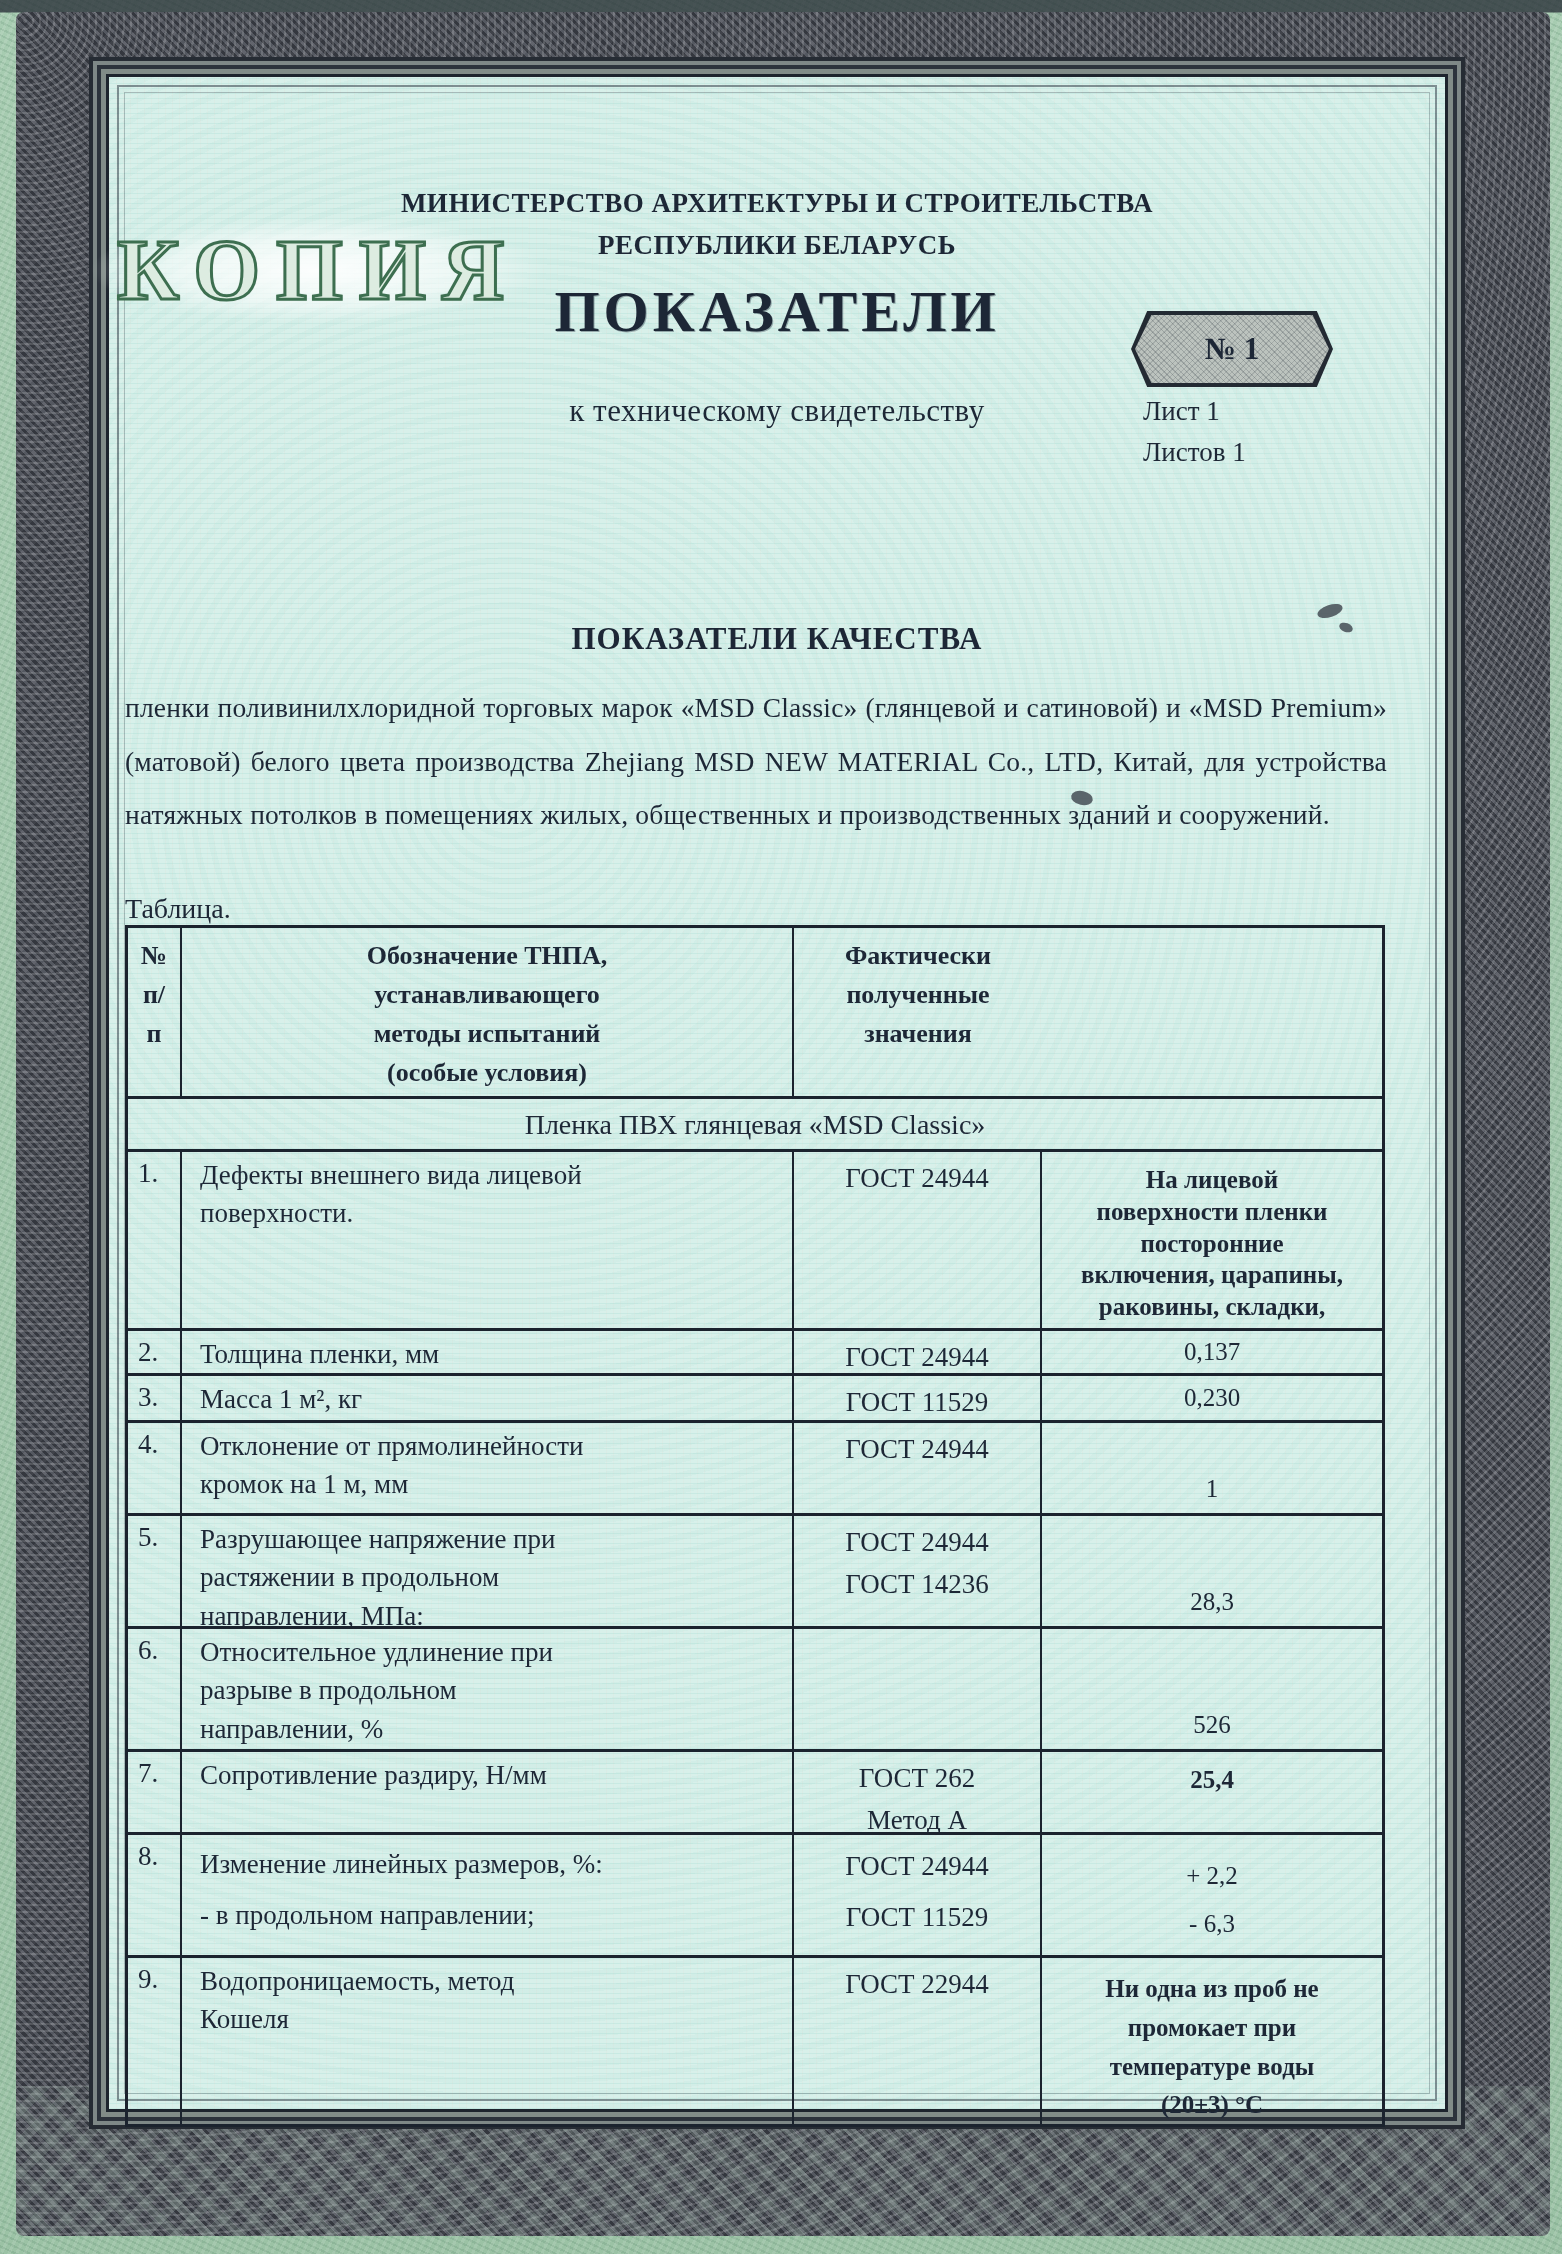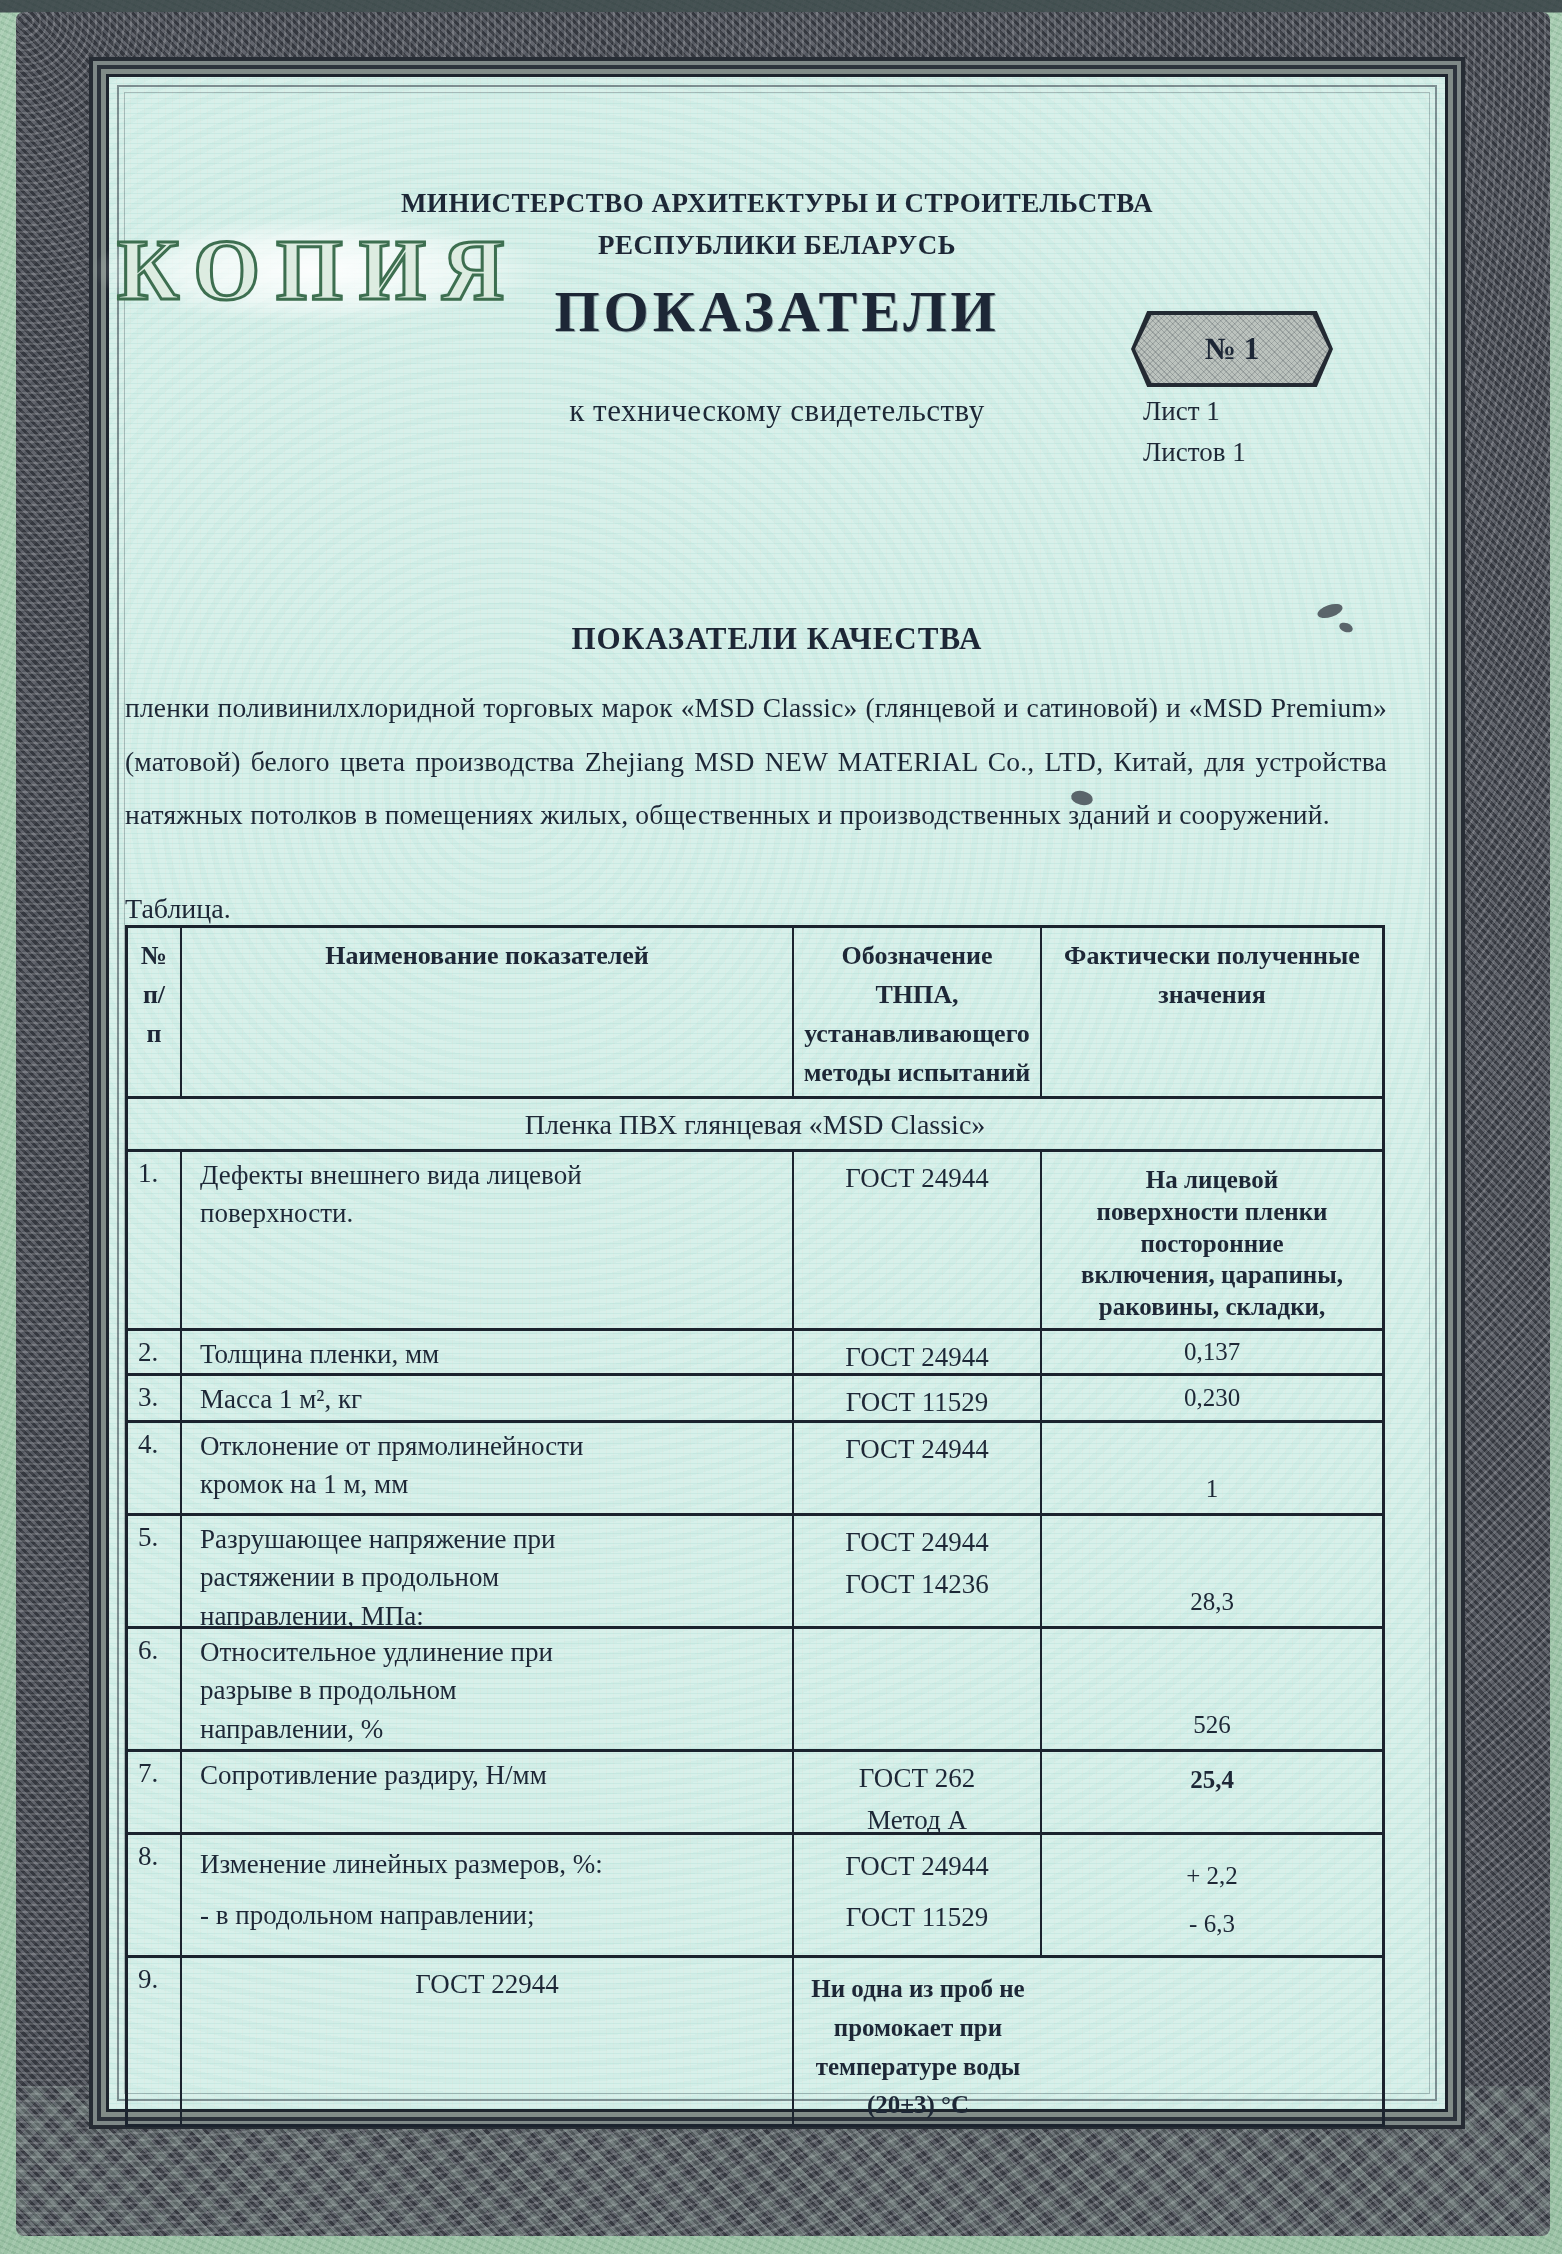--- a/index.html
+++ b/index.html
@@ -153,21 +153,20 @@
 
     <div class="abs descr">пленки поливинилхлоридной торговых марок «MSD Classic» (глянцевой и сатиновой) и «MSD Premium» (матовой) белого цвета производства Zhejiang MSD NEW MATERIAL Co., LTD, Китай, для устройства натяжных потолков в помещениях жилых, общественных и производственных зданий и сооружений.</div>
 
     <div class="abs tcaption">Таблица.</div>
 
     <div class="abs tbl">
 
       <div class="trow thead" style="height:168px">
         <div class="cell">№
 п/п</div>
-        <div class="cell">Наименование показателей</div>
         <div class="cell">Обозначение ТНПА,
 устанавливающего
 методы испытаний
 (особые условия)</div>
         <div class="cell">Фактически полученные
 значения</div>
       </div>
 
       <div class="tgroup">Пленка ПВХ глянцевая «MSD Classic»</div>
 
@@ -239,20 +238,22 @@
 - в продольном направлении;
 - в поперечном направлении</div>
         <div class="cell ctnpa gap15">ГОСТ 24944
 ГОСТ 11529</div>
         <div class="cell cval vbot gap15">+ 2,2
 - 6,3</div>
       </div>
 
       <div class="trow" style="height:166px">
         <div class="cell cnum">9.</div>
+        <div class="cell cname">Водопроницаемость, метод
+Кошеля</div>
         <div class="cell ctnpa">ГОСТ 22944</div>
         <div class="cell cval vtop" style="line-height:1.55">Ни одна из проб не
 промокает при
 температуре воды
 (20±3) °С</div>
       </div>
 
     </div>
 
     <div class="smudge sm1"></div>

